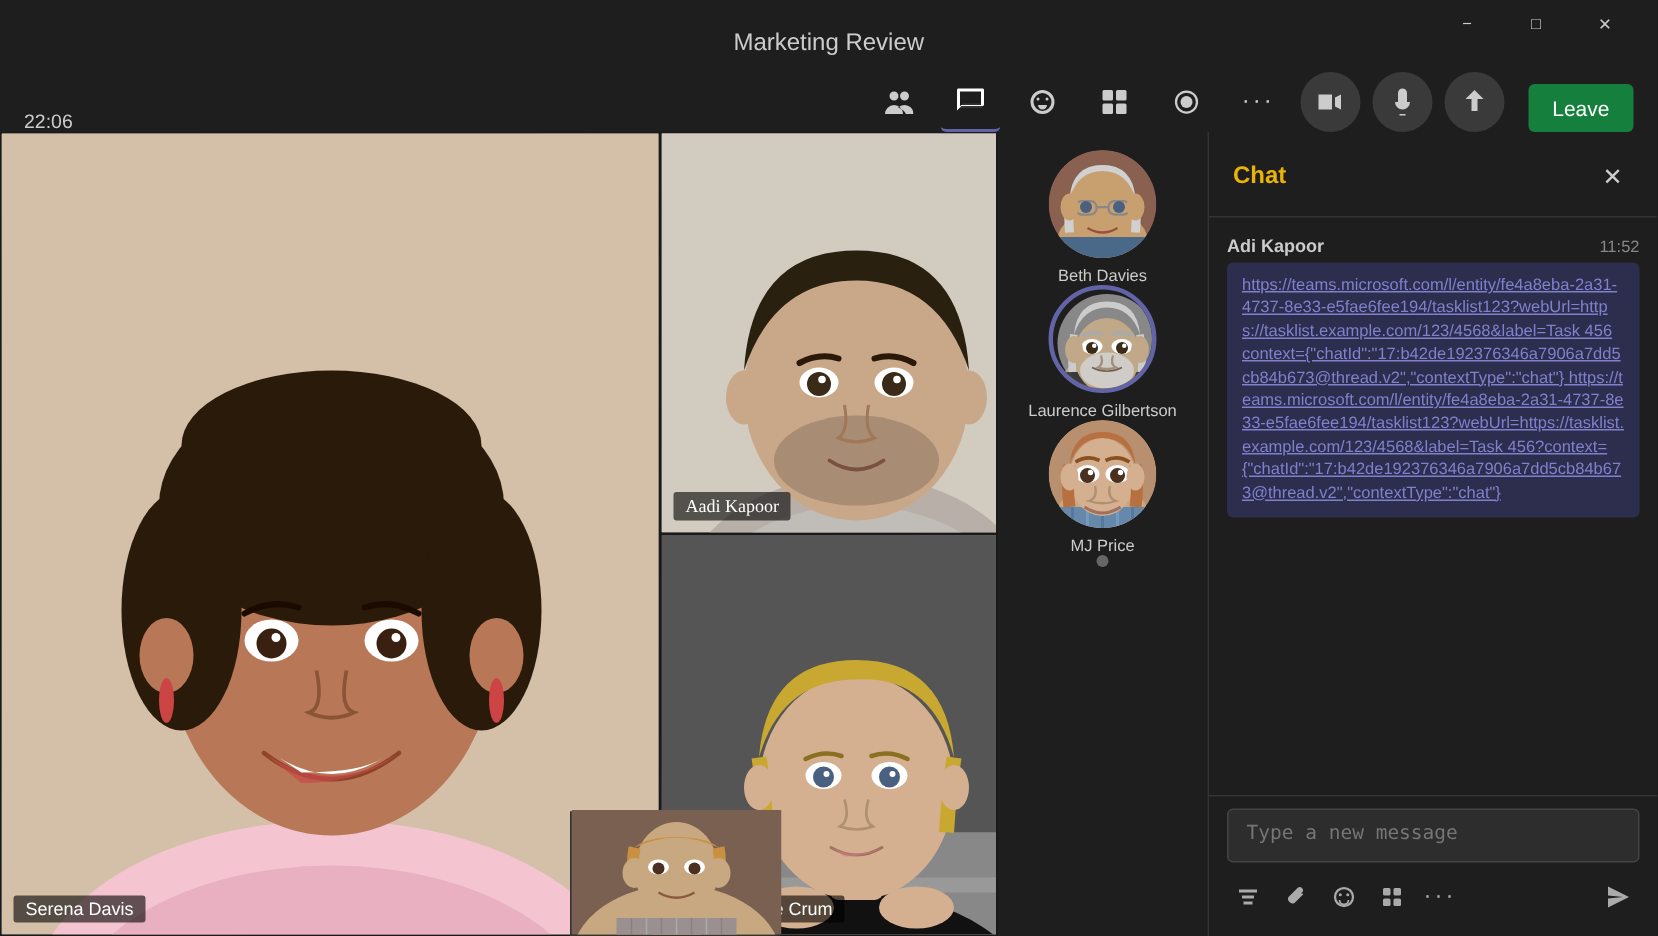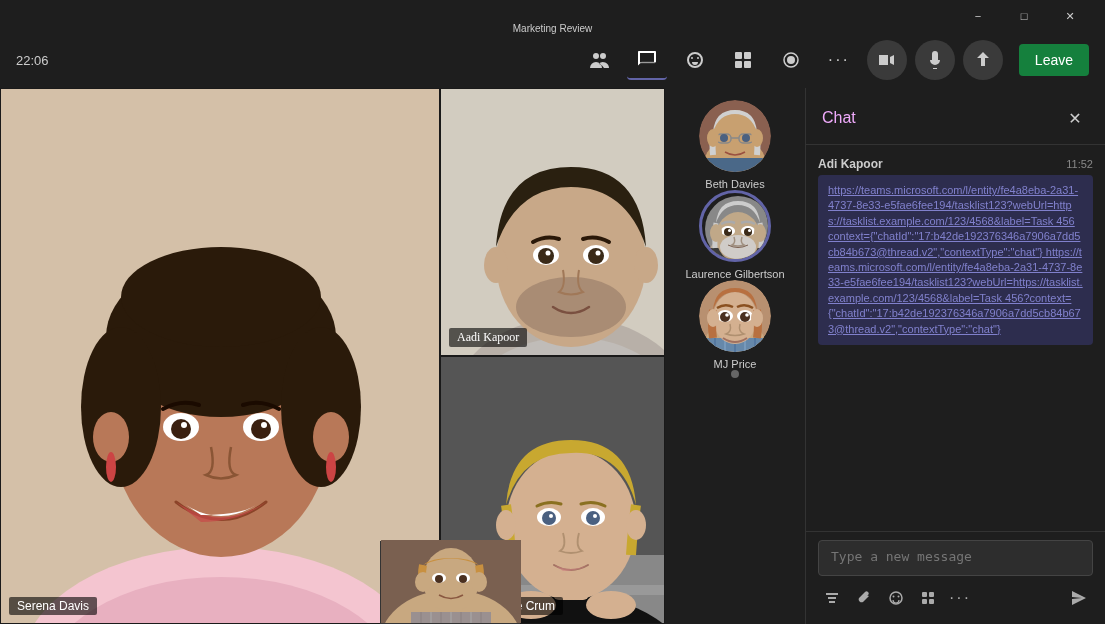--- a/index.html
+++ b/index.html
@@ -20,21 +20,21 @@
       display: flex;
       align-items: center;
       justify-content: space-between;
       padding: 0 12px;
       position: relative;
     }
     #titlebar-title {
       position: absolute;
       left: 50%;
       transform: translateX(-50%);
-      font-size: 10px;
+      font-size: 16px;
       color: #ccc;
       margin-top: 25px;
     }
     #titlebar-controls {
       display: flex;
       gap: 0;
       margin-left: auto;
     }
     .titlebar-btn {
       width: 46px;
@@ -48,21 +48,21 @@
       align-items: center;
       justify-content: center;
     }
 
     
     #toolbar {
       width: 100%;
       height: 56px;
       background: #1e1e1e;
       display: flex;
-      align-items: center;
+      align-items: flex-end;
       padding: 0 16px;
       gap: 8px;
     }
     #toolbar-time {
       font-size: 13px;
       color: #ccc;
       margin-right: auto;
     }
     .toolbar-icon-btn {
       width: 40px;
@@ -192,22 +192,22 @@
     #chat-header {
       display: flex;
       align-items: center;
       justify-content: space-between;
       padding: 16px 16px 12px;
       border-bottom: 1px solid #333;
     }
 
     #chat-title {
       font-size: 16px;
-      font-weight: 400;
-      color: #f0abfc;
+      font-weight: 700;
+      color: #eab308;
     }
 
     #chat-close-btn {
       background: transparent;
       border: none;
       color: #ccc;
       font-size: 16px;
       cursor: pointer;
       width: 28px;
       height: 28px;

